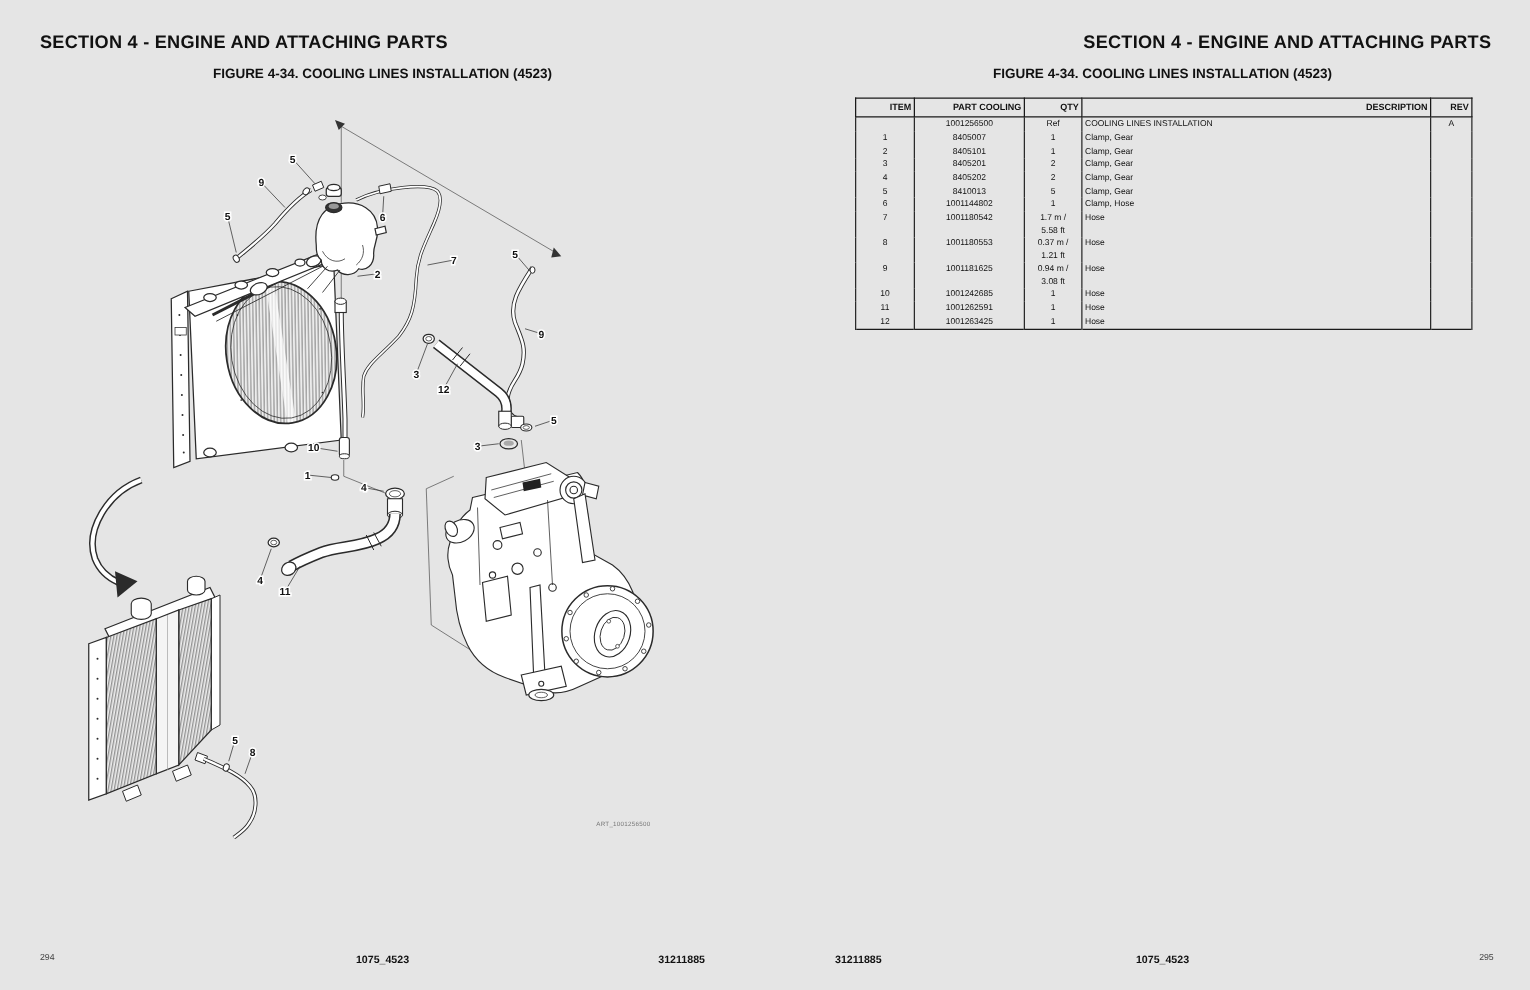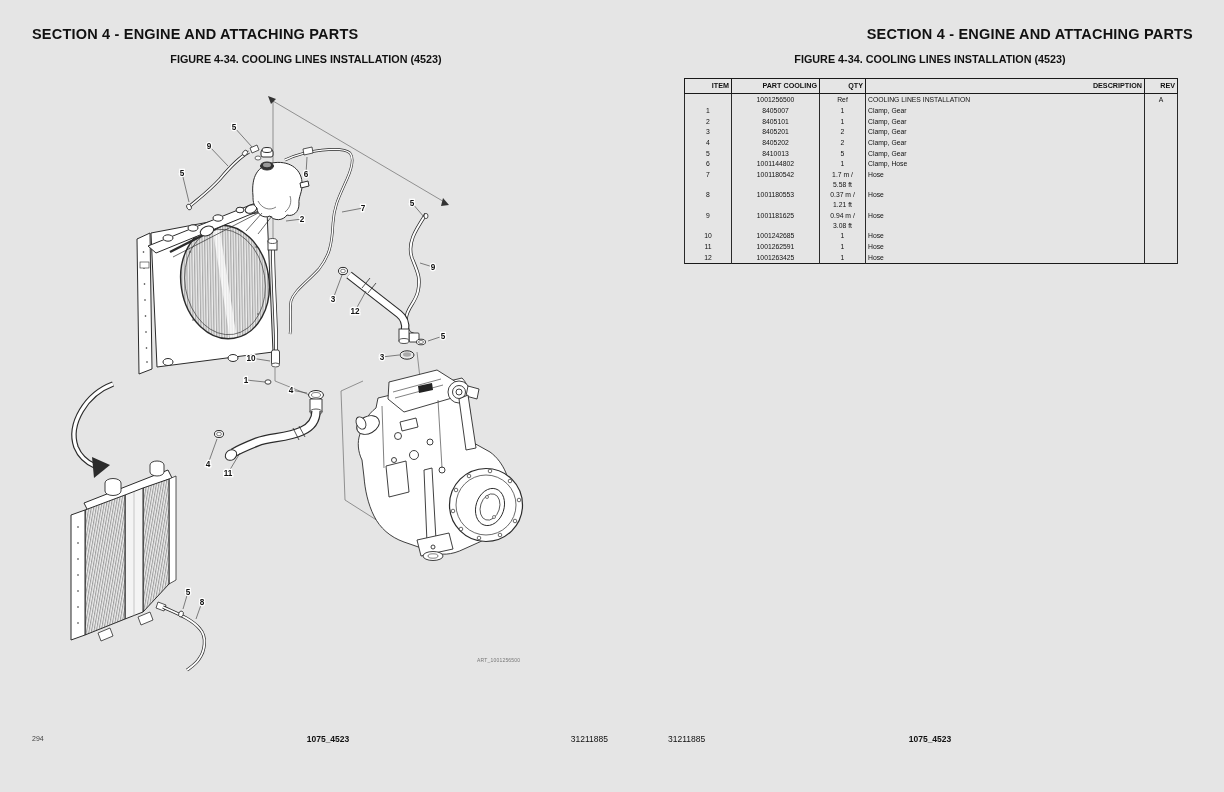--- a/index.html
+++ b/index.html
@@ -8,27 +8,27 @@
   .page{position:absolute;top:0;width:612px;height:792px;}
   .page.left{left:0;}
   .page.right{left:612px;}
   .section-header{position:absolute;top:26px;font-size:14.5px;font-weight:bold;letter-spacing:.2px;white-space:nowrap;}
   .page.left .section-header{left:32px;}
   .page.right .section-header{right:31px;}
   .figure-title{position:absolute;top:53px;left:0;width:100%;text-align:center;font-size:10.8px;font-weight:bold;white-space:nowrap;}
   .page.right .figure-title{left:24px;width:588px;}
   .diagram-svg{position:absolute;left:0;top:0;width:612px;height:792px;}
   .art-label{position:absolute;left:477px;top:657px;font-size:5px;color:#777;letter-spacing:.2px;}
-  .footer{position:absolute;top:734px;left:0;width:100%;height:14px;font-size:8.5px;padding-left:44px;}
+  .footer{position:absolute;top:762px;left:0;width:100%;height:14px;font-size:8.5px;}
   .f-center{position:absolute;left:0;top:0;width:100%;text-align:center;font-weight:bold;}
   .page.right .f-center{left:24px;width:588px;}
   .f-pagenum{position:absolute;top:1px;font-size:7px;color:#444;}
   .page.left .f-pagenum{left:32px;}
   .page.right .f-pagenum{right:29px;}
-  .f-partref{position:absolute;top:0;font-weight:normal;}
+  .f-partref{position:absolute;top:0;font-weight:bold;}
   .page.left .f-partref{right:48px;}
   .page.right .f-partref{left:56px;}
   table.parts{position:absolute;left:72px;top:78px;width:493px;border-collapse:collapse;
               table-layout:fixed;font-size:6.8px;line-height:1.45;}
   table.parts{border:1.5px solid #1a1a1a;}
   table.parts th{font-size:7.2px;font-weight:bold;text-align:right;padding:2px 2px 1.5px;
                  border:1px solid #1a1a1a;border-top:1.5px solid #1a1a1a;}
   table.parts td{border-left:1px solid #2a2a2a;border-right:1px solid #2a2a2a;
                  padding:.8px 2px 0;vertical-align:top;}
   td.c{text-align:center;}

